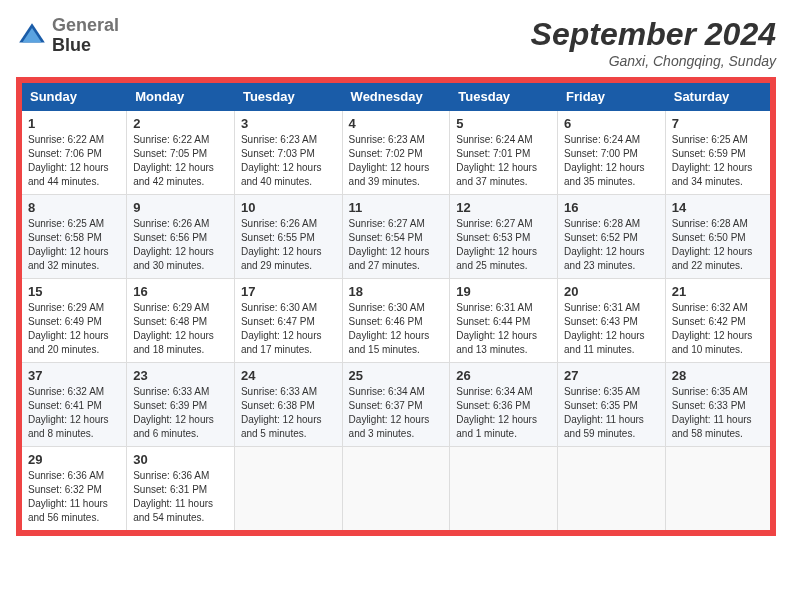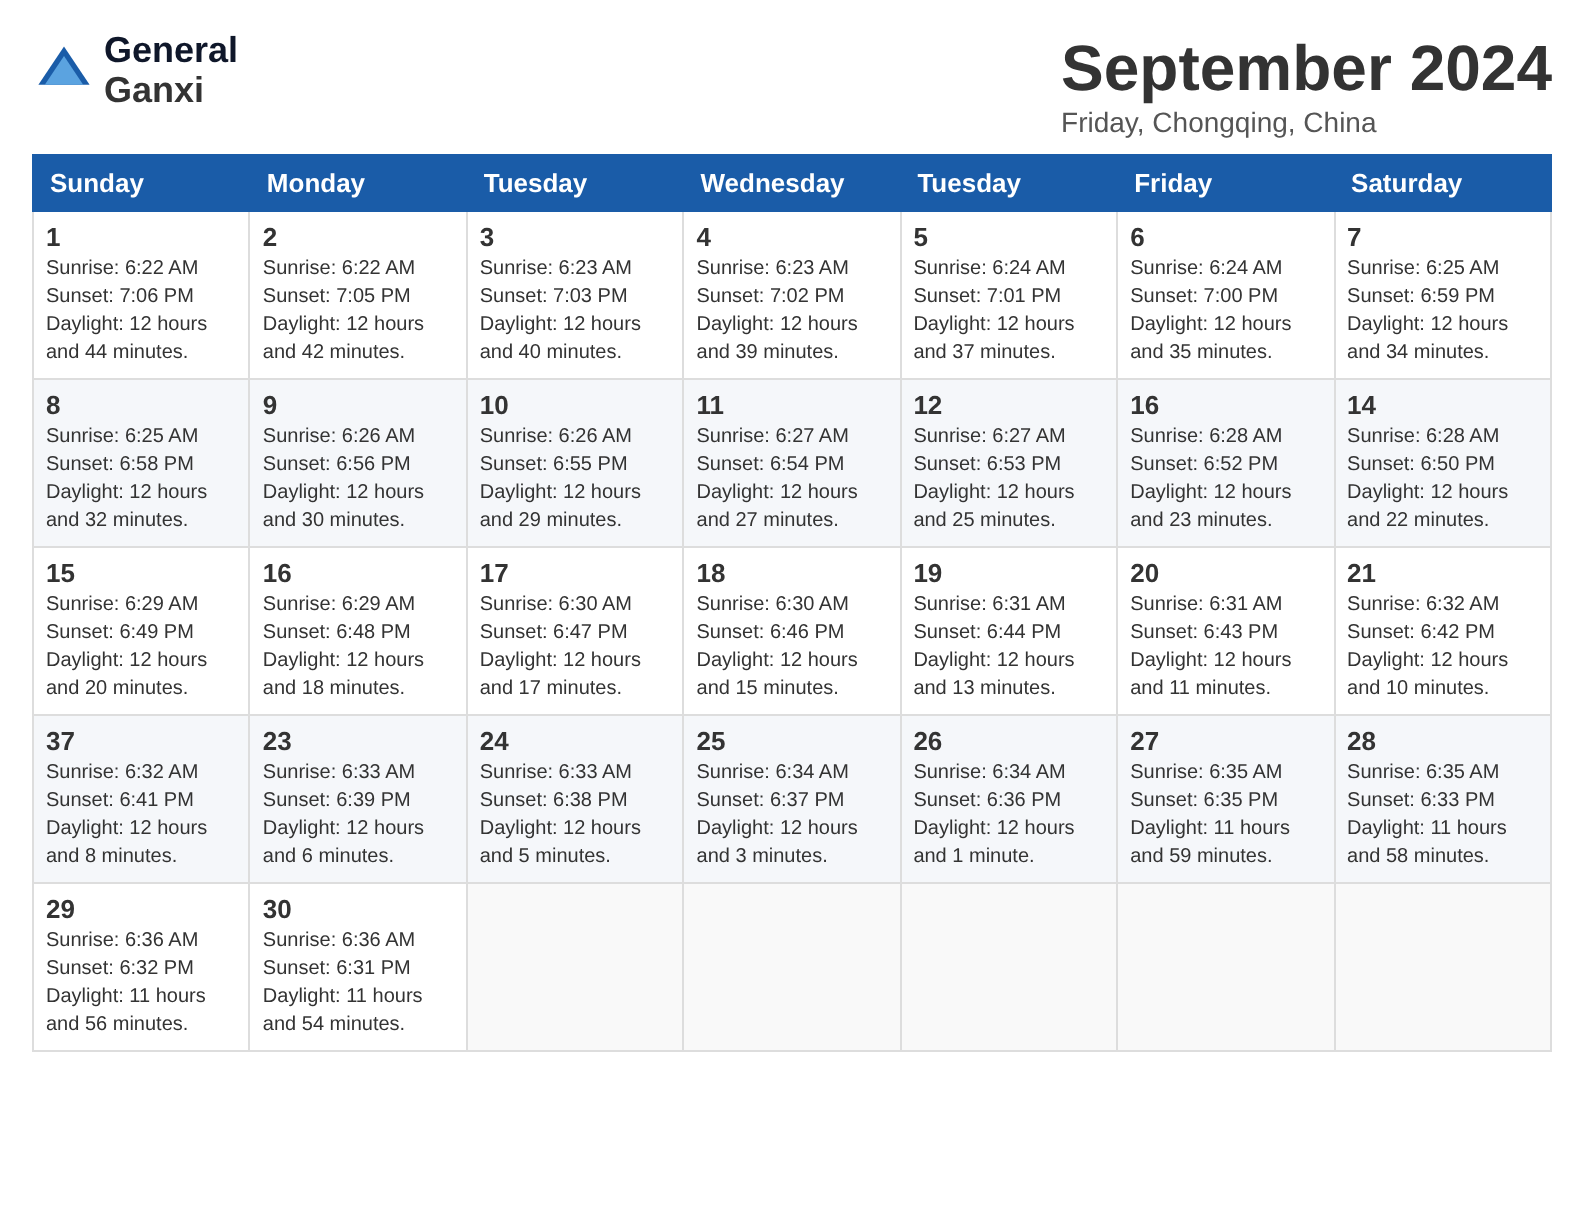--- a/index.html
+++ b/index.html
@@ -28,35 +28,36 @@
       line-height: 1.1;
     }
     .logo-text span {
       color: #1a5ca8;
     }
     .logo-icon {
       width: 32px;
       height: 32px;
     }
     .title-block {
-      text-align: left;
+      text-align: right;
+      font-style: italic;
     }
     .title-month {
       font-size: 32px;
       font-weight: bold;
       color: #333;
     }
     .title-location {
       font-size: 14px;
       color: #555;
     }
     .calendar {
       width: 100%;
       border-collapse: collapse;
-      border: 1px solid #ef4444;
+      border: 6px solid #ef4444;
     }
     .calendar th {
       background: #1a5ca8;
       color: #fff;
       font-size: 13px;
       font-weight: bold;
       padding: 6px 8px;
       text-align: left;
       border: 1px solid #1a5ca8;
     }
@@ -91,26 +92,26 @@
 </head>
 <body>
 
 <div class="header">
   <div class="logo">
     <svg class="logo-icon" viewBox="0 0 40 40">
       <polygon points="20,4 36,28 4,28" fill="#1a5ca8"></polygon>
       <polygon points="20,10 32,28 8,28" fill="#5ba3e0"></polygon>
     </svg>
     <div class="logo-text">
-      <span style="color:#0f172a;">General</span><br><span style="color:#333;">Ganxi</span>
+      <span style="color:#737373;">General</span><br><span style="color:#333;">Blue</span>
     </div>
   </div>
   <div class="title-block">
     <div class="title-month">September 2024</div>
-    <div class="title-location">Friday, Chongqing, China</div>
+    <div class="title-location">Ganxi, Chongqing, Sunday</div>
   </div>
 </div>
 
 <table class="calendar">
   <thead>
     <tr>
       <th>Sunday</th>
       <th>Monday</th>
       <th>Tuesday</th>
       <th>Wednesday</th>

